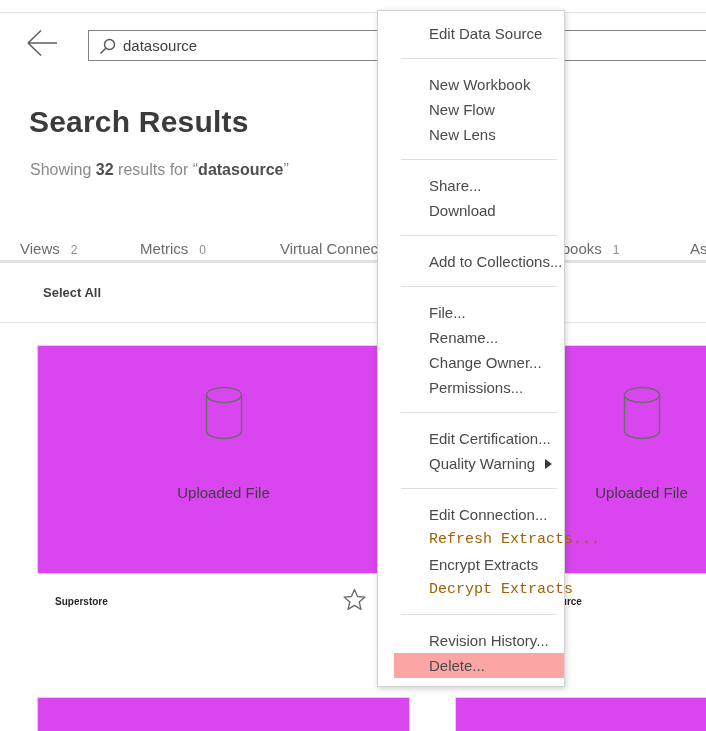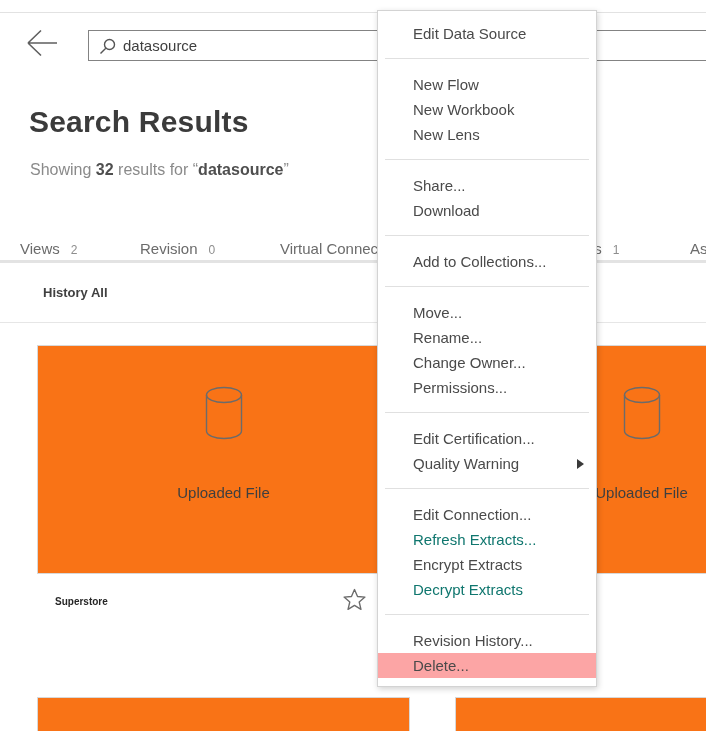--- a/index.html
+++ b/index.html
@@ -29,40 +29,40 @@
   .tab:nth-child(1){ left:20px; }
   .tab:nth-child(2){ left:140px; }
   .tab:nth-child(3){ left:280px; }
   .tab:nth-child(4){ left:527px; }
   .tab:nth-child(5){ left:690px; }
   .tab-underline { position:absolute; left:0; top:260px; width:706px; height:3px; background:#e3e3e3; }
 
   .select-all { position:absolute; left:43px; top:285px; font-size:13px; font-weight:700; color:#404040; cursor:pointer; }
   .toolbar-line { position:absolute; left:0; top:322px; width:706px; height:1px; background:#e6e6e6; }
 
-  .card { position:absolute; top:345px; width:373px; height:229px; background:#f97316;
+  .card { position:absolute; top:345px; width:373px; height:229px; background:#d946ef;
           border:1px solid #d8d8d8; cursor:pointer; }
   .card.c0 { left:37px; } .card.c1 { left:455px; }
   .card .thumb-icon { position:absolute; left:50%; top:40px; transform:translateX(-50%); }
   .card .type-label { position:absolute; top:138px; left:0; width:100%; text-align:center;
                       font-size:15px; color:#3f3f3f; }
 
   .item-name { position:absolute; top:596px; font-size:10px; font-weight:600; color:#262626; white-space:nowrap; cursor:pointer; }
   .item-name.c0 { left:55px; } .item-name.c1 { left:473px; }
   .star { position:absolute; left:343px; top:588px; cursor:pointer; }
 
   .card.row2 { top:697px; height:60px; }
 
-  .context-menu { position:absolute; left:377px; top:10px; width:220px; z-index:10;
-                  background:#fff; border:1px solid #d3d3d3; padding:10px 0 8px 0;
+  .context-menu { position:absolute; left:377px; top:10px; width:188px; z-index:10;
+                  background:#fff; border:1px solid #d3d3d3; padding:10px 0 8px 16px;
                   box-shadow:1px 2px 6px rgba(0,0,0,.18); }
   .menu-item { height:25px; line-height:25px; padding:0 12px 0 35px; font-size:15px;
                color:#4a4a4a; white-space:nowrap; cursor:pointer;
                display:flex; align-items:center; justify-content:space-between; }
-  .menu-item.disabled { color:#0f766e; cursor:default; }
+  .menu-item.disabled { color:#a16207; cursor:default;font-family:Liberation Mono, monospace; }
   .menu-item.hovered { background:#fca5a5; }
   .menu-sep { height:1px; background:#e0e0e0; margin:12px 7px 13px 7px; }
   .submenu-arrow { width:0; height:0; border-left:7px solid #3a3a3a;
                    border-top:5px solid transparent; border-bottom:5px solid transparent; }
 </style>
 </head>
 <body>
 
 <div class="app">
 
@@ -86,28 +86,28 @@
 
   <div class="results-summary">
     <span>Showing</span>
     <b>32</b>
     <span>results for</span>
     <span>“</span><b>datasource</b><span>”</span>
   </div>
 
   <div class="tabs">
       <div class="tab"><span>Views</span><span class="count">2</span></div>
-      <div class="tab"><span>Revision</span><span class="count">0</span></div>
+      <div class="tab"><span>Metrics</span><span class="count">0</span></div>
       <div class="tab"><span>Virtual Connections</span></div>
       <div class="tab"><span>Workbooks</span><span class="count">1</span></div>
       <div class="tab"><span>Ask Data</span></div>
     </div>
   <div class="tab-underline"></div>
 
-  <div class="select-all">History All</div>
+  <div class="select-all">Select All</div>
   <div class="toolbar-line"></div>
 
   <div id="card-grid">
       <div class="card c0">
         <div class="thumb-icon"><svg width="38" height="54" viewBox="0 0 38 54">
             <ellipse cx="19" cy="9" rx="17.5" ry="7.5" stroke="#6b6b6b" stroke-width="1.4" fill="none"></ellipse>
             <path d="M1.5 9 V45 M36.5 9 V45 M1.5 45 A17.5 7.5 0 0 0 36.5 45" stroke="#6b6b6b" stroke-width="1.4" fill="none"></path>
           </svg></div>
         <div class="type-label">Uploaded File</div>
       </div>
@@ -128,42 +128,42 @@
 
   <div class="card row2 c0"></div>
   <div class="card row2 c1"></div>
 
   <div class="context-menu">
       <div class="menu-item">
         <span>Edit Data Source</span>
       </div>
       <div class="menu-sep"></div>
       <div class="menu-item">
+        <span>New Workbook</span>
+      </div>
+      <div class="menu-item">
         <span>New Flow</span>
       </div>
       <div class="menu-item">
-        <span>New Workbook</span>
-      </div>
-      <div class="menu-item">
         <span>New Lens</span>
       </div>
       <div class="menu-sep"></div>
       <div class="menu-item">
         <span>Share...</span>
       </div>
       <div class="menu-item">
         <span>Download</span>
       </div>
       <div class="menu-sep"></div>
       <div class="menu-item">
         <span>Add to Collections...</span>
       </div>
       <div class="menu-sep"></div>
       <div class="menu-item">
-        <span>Move...</span>
+        <span>File...</span>
       </div>
       <div class="menu-item">
         <span>Rename...</span>
       </div>
       <div class="menu-item">
         <span>Change Owner...</span>
       </div>
       <div class="menu-item">
         <span>Permissions...</span>
       </div>

